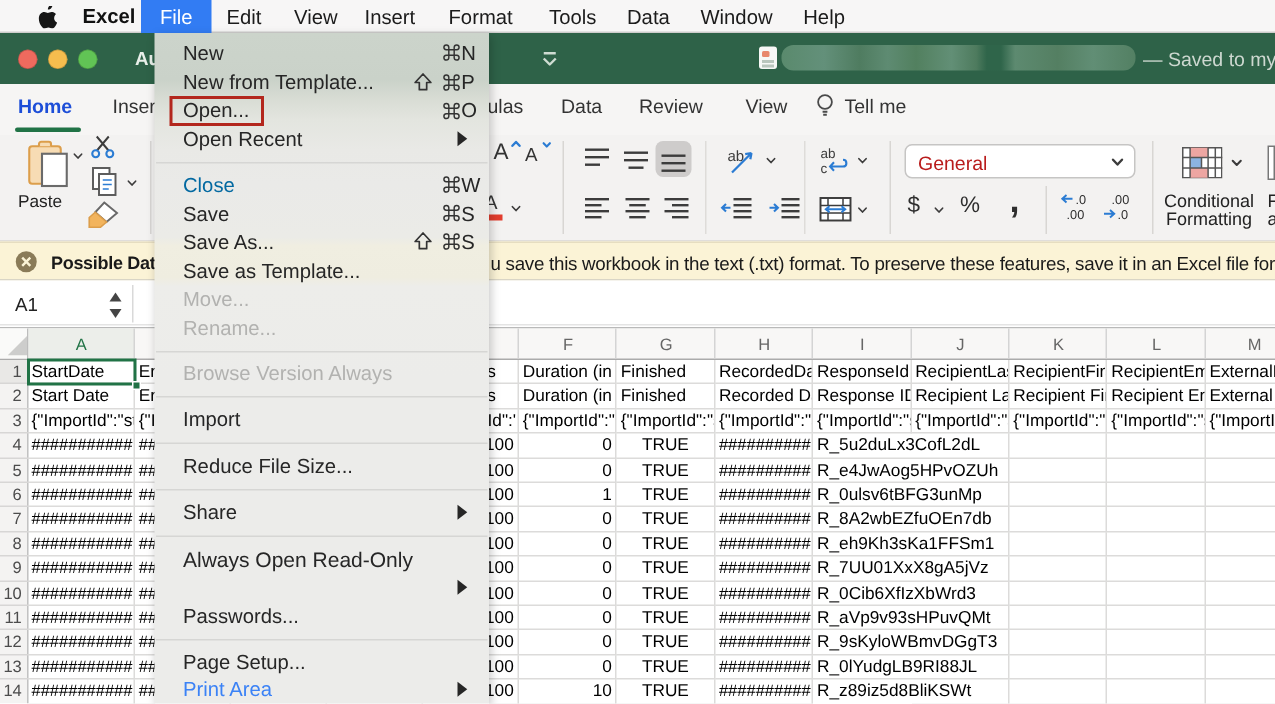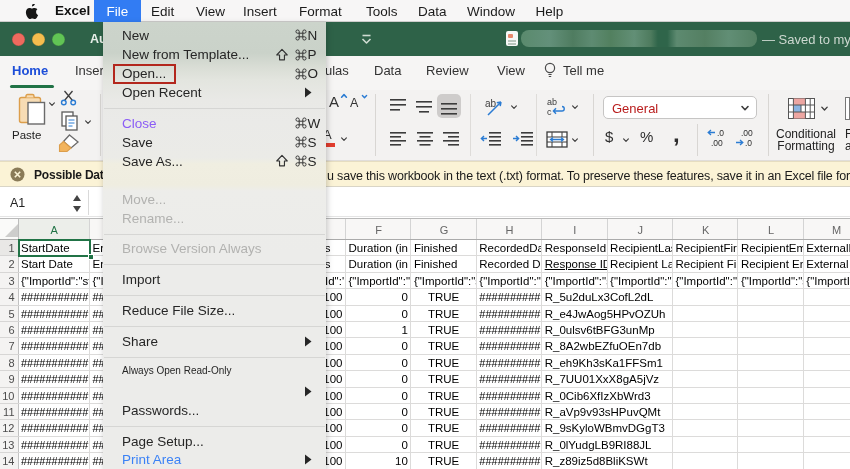--- a/index.html
+++ b/index.html
@@ -273,21 +273,21 @@
 <div class="abs" style="left:0;top:256.4px;width:14.5px;height:16.4px;font-size:11px;color:#4c4c4c;text-align:right;line-height:16.4px;">2</div>
 <div class="abs" style="left:0;top:271.79999999999995px;width:18.5px;height:1px;background:#d7d6d5;"></div>
 <div class="abs" style="left:18.5px;top:256.4px;width:71.5px;height:16.4px;font-size:11.5px;color:#000;text-align:left;line-height:16.4px;overflow:hidden;white-space:nowrap;padding:0 2.5px;border-bottom:1px solid #dcdbda;border-right:1px solid #dcdbda;">Start Date</div>
 <div class="abs" style="left:90px;top:256.4px;width:64px;height:16.4px;font-size:11.5px;color:#000;text-align:left;line-height:16.4px;overflow:hidden;white-space:nowrap;padding:0 2.5px;border-bottom:1px solid #dcdbda;border-right:1px solid #dcdbda;">End Date</div>
 <div class="abs" style="left:154px;top:256.4px;width:64px;height:16.4px;font-size:11.5px;color:#000;text-align:left;line-height:16.4px;overflow:hidden;white-space:nowrap;padding:0 2.5px;border-bottom:1px solid #dcdbda;border-right:1px solid #dcdbda;">Status</div>
 <div class="abs" style="left:218px;top:256.4px;width:64px;height:16.4px;font-size:11.5px;color:#000;text-align:left;line-height:16.4px;overflow:hidden;white-space:nowrap;padding:0 2.5px;border-bottom:1px solid #dcdbda;border-right:1px solid #dcdbda;">IP Address</div>
 <div class="abs" style="left:282px;top:256.4px;width:64px;height:16.4px;font-size:11.5px;color:#000;text-align:left;line-height:16.4px;overflow:hidden;white-space:nowrap;padding:0 2.5px;border-bottom:1px solid #dcdbda;border-right:1px solid #dcdbda;">Progress</div>
 <div class="abs" style="left:346px;top:256.4px;width:65.4px;height:16.4px;font-size:11.5px;color:#000;text-align:left;line-height:16.4px;overflow:hidden;white-space:nowrap;padding:0 2.5px;border-bottom:1px solid #dcdbda;border-right:1px solid #dcdbda;">Duration (in</div>
 <div class="abs" style="left:411.4px;top:256.4px;width:65.4px;height:16.4px;font-size:11.5px;color:#000;text-align:left;line-height:16.4px;overflow:hidden;white-space:nowrap;padding:0 2.5px;border-bottom:1px solid #dcdbda;border-right:1px solid #dcdbda;">Finished</div>
 <div class="abs" style="left:476.8px;top:256.4px;width:65.4px;height:16.4px;font-size:11.5px;color:#000;text-align:left;line-height:16.4px;overflow:hidden;white-space:nowrap;padding:0 2.5px;border-bottom:1px solid #dcdbda;border-right:1px solid #dcdbda;">Recorded Da</div>
-<div class="abs" style="left:542.2px;top:256.4px;width:65.4px;height:16.4px;font-size:11.5px;color:#000;text-align:left;line-height:16.4px;overflow:hidden;white-space:nowrap;padding:0 2.5px;border-bottom:1px solid #dcdbda;border-right:1px solid #dcdbda;text-decoration:underline;">Response ID</div>
+<div class="abs" style="left:542.2px;top:256.4px;width:65.4px;height:16.4px;font-size:11.5px;color:#000;text-align:left;line-height:16.4px;overflow:hidden;white-space:nowrap;padding:0 2.5px;border-bottom:1px solid #dcdbda;border-right:1px solid #dcdbda;">Response ID</div>
 <div class="abs" style="left:607.6px;top:256.4px;width:65.4px;height:16.4px;font-size:11.5px;color:#000;text-align:left;line-height:16.4px;overflow:hidden;white-space:nowrap;padding:0 2.5px;border-bottom:1px solid #dcdbda;border-right:1px solid #dcdbda;">Recipient La</div>
 <div class="abs" style="left:673px;top:256.4px;width:65.4px;height:16.4px;font-size:11.5px;color:#000;text-align:left;line-height:16.4px;overflow:hidden;white-space:nowrap;padding:0 2.5px;border-bottom:1px solid #dcdbda;border-right:1px solid #dcdbda;">Recipient Fir</div>
 <div class="abs" style="left:738.4px;top:256.4px;width:65.4px;height:16.4px;font-size:11.5px;color:#000;text-align:left;line-height:16.4px;overflow:hidden;white-space:nowrap;padding:0 2.5px;border-bottom:1px solid #dcdbda;border-right:1px solid #dcdbda;">Recipient Em</div>
 <div class="abs" style="left:803.8px;top:256.4px;width:65.4px;height:16.4px;font-size:11.5px;color:#000;text-align:left;line-height:16.4px;overflow:hidden;white-space:nowrap;padding:0 2.5px;border-bottom:1px solid #dcdbda;border-right:1px solid #dcdbda;">External D</div>
 <div class="abs" style="left:0;top:272.8px;width:14.5px;height:16.4px;font-size:11px;color:#4c4c4c;text-align:right;line-height:16.4px;">3</div>
 <div class="abs" style="left:0;top:288.2px;width:18.5px;height:1px;background:#d7d6d5;"></div>
 <div class="abs" style="left:18.5px;top:272.8px;width:71.5px;height:16.4px;font-size:11.5px;color:#000;text-align:left;line-height:16.4px;overflow:hidden;white-space:nowrap;padding:0 2.5px;border-bottom:1px solid #dcdbda;border-right:1px solid #dcdbda;">{"ImportId":"st</div>
 <div class="abs" style="left:90px;top:272.8px;width:64px;height:16.4px;font-size:11.5px;color:#000;text-align:left;line-height:16.4px;overflow:hidden;white-space:nowrap;padding:0 2.5px;border-bottom:1px solid #dcdbda;border-right:1px solid #dcdbda;">{"ImportId":"st</div>
 <div class="abs" style="left:154px;top:272.8px;width:64px;height:16.4px;font-size:11.5px;color:#000;text-align:left;line-height:16.4px;overflow:hidden;white-space:nowrap;padding:0 2.5px;border-bottom:1px solid #dcdbda;border-right:1px solid #dcdbda;">{"ImportId":"st</div>
 <div class="abs" style="left:218px;top:272.8px;width:64px;height:16.4px;font-size:11.5px;color:#000;text-align:left;line-height:16.4px;overflow:hidden;white-space:nowrap;padding:0 2.5px;border-bottom:1px solid #dcdbda;border-right:1px solid #dcdbda;">{"ImportId":"st</div>
@@ -485,53 +485,54 @@
 <div class="abs" style="left:122px;top:67.0px;font-size:13.5px;color:#262626;font-weight:400;white-space:nowrap;line-height:1;">Open...</div>
 <svg class="abs" style="left:294px;top:66.5px" width="14" height="14" viewBox="0 0 18 18">
 <path d="M6.7 6.7 H11.3 V11.3 H6.7 Z M6.7 6.7 V4.5 A2.1 2.1 0 1 0 4.5 6.7 H6.7 M11.3 6.7 V4.5 A2.1 2.1 0 1 1 13.5 6.7 H11.3 M11.3 11.3 V13.5 A2.1 2.1 0 1 0 13.5 11.3 H11.3 M6.7 11.3 V13.5 A2.1 2.1 0 1 1 4.5 11.3 H6.7" fill="none" stroke="#333" stroke-width="1.25"></path>
     </svg>
 <div class="abs" style="left:307.5px;top:67.0px;font-size:13.5px;color:#262626;font-weight:400;white-space:nowrap;line-height:1;">O</div>
 <div class="abs" style="left:122px;top:85.5px;font-size:13.5px;color:#262626;font-weight:400;white-space:nowrap;line-height:1;">Open Recent</div>
 <svg class="abs" style="left:304px;top:86.5px" width="8" height="11" viewBox="0 0 8 11">
       <path d="M1 0.5 L7.5 5.5 L1 10.5 Z" fill="#262626"></path>
     </svg>
 <div class="abs" style="left:104px;top:108px;width:221px;height:1px;background:#d6d6d4;"></div>
-<div class="abs" style="left:122px;top:116.5px;font-size:13.5px;color:#8b5cf6;font-weight:400;white-space:nowrap;line-height:1;">Close</div>
+<div class="abs" style="left:122px;top:116.5px;font-size:13.5px;color:#0369a1;font-weight:400;white-space:nowrap;line-height:1;">Close</div>
 <svg class="abs" style="left:294px;top:116px" width="14" height="14" viewBox="0 0 18 18">
 <path d="M6.7 6.7 H11.3 V11.3 H6.7 Z M6.7 6.7 V4.5 A2.1 2.1 0 1 0 4.5 6.7 H6.7 M11.3 6.7 V4.5 A2.1 2.1 0 1 1 13.5 6.7 H11.3 M11.3 11.3 V13.5 A2.1 2.1 0 1 0 13.5 11.3 H11.3 M6.7 11.3 V13.5 A2.1 2.1 0 1 1 4.5 11.3 H6.7" fill="none" stroke="#333" stroke-width="1.25"></path>
     </svg>
 <div class="abs" style="left:307.5px;top:116.5px;font-size:13.5px;color:#262626;font-weight:400;white-space:nowrap;line-height:1;">W</div>
 <div class="abs" style="left:122px;top:135.5px;font-size:13.5px;color:#262626;font-weight:400;white-space:nowrap;line-height:1;">Save</div>
 <svg class="abs" style="left:294px;top:135px" width="14" height="14" viewBox="0 0 18 18">
 <path d="M6.7 6.7 H11.3 V11.3 H6.7 Z M6.7 6.7 V4.5 A2.1 2.1 0 1 0 4.5 6.7 H6.7 M11.3 6.7 V4.5 A2.1 2.1 0 1 1 13.5 6.7 H11.3 M11.3 11.3 V13.5 A2.1 2.1 0 1 0 13.5 11.3 H11.3 M6.7 11.3 V13.5 A2.1 2.1 0 1 1 4.5 11.3 H6.7" fill="none" stroke="#333" stroke-width="1.25"></path>
     </svg>
 <div class="abs" style="left:307.5px;top:135.5px;font-size:13.5px;color:#262626;font-weight:400;white-space:nowrap;line-height:1;">S</div>
 <div class="abs" style="left:122px;top:154.5px;font-size:13.5px;color:#262626;font-weight:400;white-space:nowrap;line-height:1;">Save As...</div>
 <svg class="abs" style="left:275px;top:154px" width="14" height="14" viewBox="0 0 16 16">
 <path d="M8 1.5 L14 8 H10.8 V13.5 H5.2 V8 H2 Z" fill="none" stroke="#333" stroke-width="1.3" stroke-linejoin="round"></path>
     </svg>
     <svg class="abs" style="left:294px;top:154px" width="14" height="14" viewBox="0 0 18 18">
 <path d="M6.7 6.7 H11.3 V11.3 H6.7 Z M6.7 6.7 V4.5 A2.1 2.1 0 1 0 4.5 6.7 H6.7 M11.3 6.7 V4.5 A2.1 2.1 0 1 1 13.5 6.7 H11.3 M11.3 11.3 V13.5 A2.1 2.1 0 1 0 13.5 11.3 H11.3 M6.7 11.3 V13.5 A2.1 2.1 0 1 1 4.5 11.3 H6.7" fill="none" stroke="#333" stroke-width="1.25"></path>
     </svg>
 <div class="abs" style="left:307.5px;top:154.5px;font-size:13.5px;color:#262626;font-weight:400;white-space:nowrap;line-height:1;">S</div>
+<div class="abs" style="left:122px;top:173.5px;font-size:13.5px;color:#262626;font-weight:400;white-space:nowrap;line-height:1;">Save as Template...</div>
 <div class="abs" style="left:122px;top:192.5px;font-size:13.5px;color:#b2b2b0;font-weight:400;white-space:nowrap;line-height:1;">Move...</div>
 <div class="abs" style="left:122px;top:211.5px;font-size:13.5px;color:#b2b2b0;font-weight:400;white-space:nowrap;line-height:1;">Rename...</div>
 <div class="abs" style="left:104px;top:233.5px;width:221px;height:1px;background:#d6d6d4;"></div>
 <div class="abs" style="left:122px;top:242.0px;font-size:13.5px;color:#b2b2b0;font-weight:400;white-space:nowrap;line-height:1;">Browse Version Always</div>
 <div class="abs" style="left:104px;top:264px;width:221px;height:1px;background:#d6d6d4;"></div>
 <div class="abs" style="left:122px;top:273.0px;font-size:13.5px;color:#262626;font-weight:400;white-space:nowrap;line-height:1;">Import</div>
 <div class="abs" style="left:104px;top:295px;width:221px;height:1px;background:#d6d6d4;"></div>
 <div class="abs" style="left:122px;top:304.0px;font-size:13.5px;color:#262626;font-weight:400;white-space:nowrap;line-height:1;">Reduce File Size...</div>
 <div class="abs" style="left:104px;top:326px;width:221px;height:1px;background:#d6d6d4;"></div>
 <div class="abs" style="left:122px;top:335.0px;font-size:13.5px;color:#262626;font-weight:400;white-space:nowrap;line-height:1;">Share</div>
 <svg class="abs" style="left:304px;top:336.0px" width="8" height="11" viewBox="0 0 8 11">
       <path d="M1 0.5 L7.5 5.5 L1 10.5 Z" fill="#262626"></path>
     </svg>
 <div class="abs" style="left:104px;top:356.5px;width:221px;height:1px;background:#d6d6d4;"></div>
-<div class="abs" style="left:122px;top:366.0px;font-size:10px;color:#262626;font-weight:400;white-space:nowrap;line-height:1;">Always Open Read-Only</div>
+<div class="abs" style="left:122px;top:366.0px;font-size:14px;color:#262626;font-weight:400;white-space:nowrap;line-height:1;">Always Open Read-Only</div>
 <svg class="abs" style="left:304px;top:386.0px" width="8" height="11" viewBox="0 0 8 11">
       <path d="M1 0.5 L7.5 5.5 L1 10.5 Z" fill="#262626"></path>
     </svg>
 <div class="abs" style="left:122px;top:403.5px;font-size:13.5px;color:#262626;font-weight:400;white-space:nowrap;line-height:1;">Passwords...</div>
 <div class="abs" style="left:104px;top:425.5px;width:221px;height:1px;background:#d6d6d4;"></div>
 <div class="abs" style="left:122px;top:434.5px;font-size:13.5px;color:#262626;font-weight:400;white-space:nowrap;line-height:1;">Page Setup...</div>
 <div class="abs" style="left:122px;top:453.0px;font-size:13.5px;color:#3b82f6;font-weight:400;white-space:nowrap;line-height:1;">Print Area</div>
 <svg class="abs" style="left:304px;top:454.0px" width="8" height="11" viewBox="0 0 8 11">
       <path d="M1 0.5 L7.5 5.5 L1 10.5 Z" fill="#262626"></path>
     </svg>

